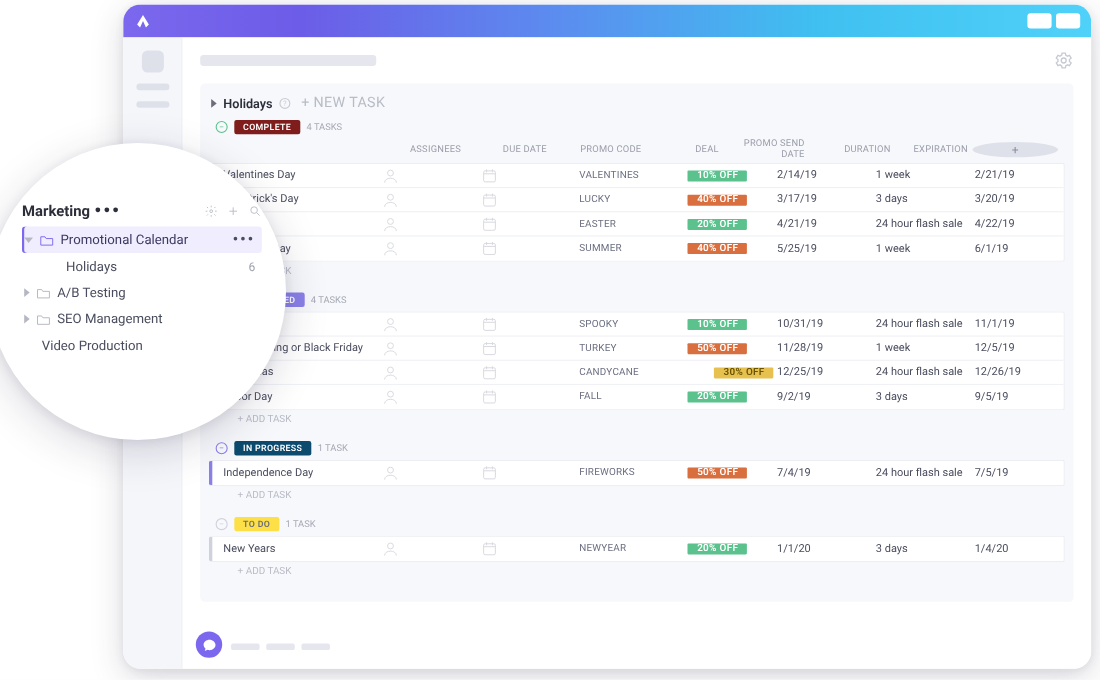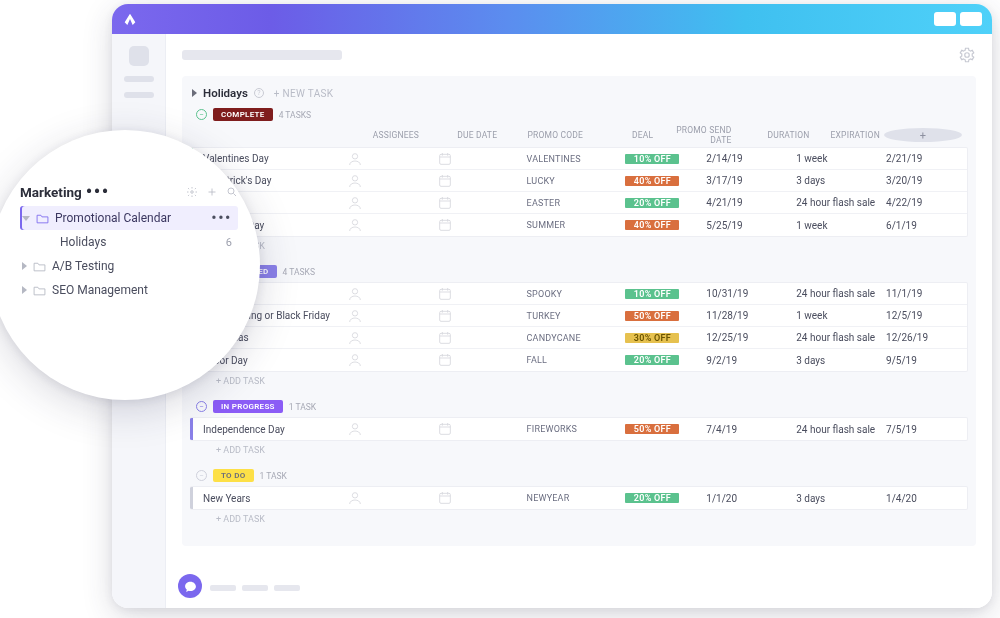--- a/index.html
+++ b/index.html
@@ -78,21 +78,21 @@
     display: flex; align-items: center; gap: 6px;
     margin-bottom: 6px; padding-left: 2px;
   }
   .list-title-row .caret {
     width:0;height:0;border-top:4px solid transparent;border-bottom:4px solid transparent;border-left:5px solid #6b6d7a;
   }
   .list-title { font-weight: 600; font-size: 11.5px; color: #2c2e3a; }
   .list-title-row .help-icon {
     width:10px;height:10px;border-radius:50%;border:1px solid #c8cad3;color:#c8cad3;font-size:7px;display:flex;align-items:center;justify-content:center;
   }
-  .new-task-link { color:#b9bcc7; font-size:10px; letter-spacing:.3px; margin-left:4px; }
+  .new-task-link { color:#b9bcc7; font-size:13px; letter-spacing:.3px; margin-left:4px; }
 
   .group { margin-bottom: 6px; }
   .group-header {
     display: flex; align-items: center; gap: 6px;
     padding: 2px 0 4px 6px;
     position: relative;
   }
   .collapse-circle {
     width: 11px; height: 11px; border-radius: 50%;
     border: 1.3px solid;
@@ -147,21 +147,21 @@
   .assignee-ph svg, .date-ph svg { width:100%;height:100%;stroke:#8d90a0;fill:none;stroke-width:1.3; }
 
   .deal-badge {
     display:inline-block;
     min-width:54px; text-align:center;
     color:#fff; font-size:9px; font-weight:600; letter-spacing:.3px;
     padding:0 0; border-radius:1px;
   }
   .deal-badge.g { background:#5bc28e; }
   .deal-badge.o { background:#d96f3e; }
-  .deal-badge.y { background:#e6c14f; color:#6b5400; }
+  .deal-badge.y { background:#e6c14f; color:#6b5400;margin-left:24px; }
 
   .add-task-row {
     padding: 4px 8px 6px 26px; color:#b9bcc7; font-size:9px;
   }
 
   
   .chat-bubble {
     position:absolute; left:12px; bottom:10px;
     width:24px;height:24px;border-radius:50%;
     background:#7B68EE; display:flex;align-items:center;justify-content:center;
@@ -465,21 +465,21 @@
       <span class="cell">9/2/19</span>
       <span class="cell" style="white-space:nowrap;overflow:hidden;text-overflow:ellipsis">3 days</span>
       <span class="cell exp">9/5/19</span>
     </div>
               </div>
               <div class="add-task-row">+ ADD TASK</div>
             </div>
             <div class="group">
               <div class="group-header">
     <span class="collapse-circle" style="border-color:#8a80e8;color:#8a80e8">−</span>
-    <span class="status-pill" style="background:#8b5cf6">IN PROGRESS</span>
+    <span class="status-pill" style="background:#0c4a6e">IN PROGRESS</span>
     <span class="task-count">1 TASK</span>
   </div>
               <div class="tasks">
                 <div class="task-row" style="border-left-color:#8a80e8">
       <span class="task-name">Independence Day</span>
       <span class="cell">
                     <span class="assignee-ph"><svg viewBox="0 0 24 24">
                         <circle cx="12" cy="8" r="4"></circle>
                         <path d="M4 21c0-4 4-6 8-6s8 2 8 6"></path>
                       </svg></span>
@@ -591,14 +591,18 @@
         </svg>
         <span>A/B Testing</span>
       </div>
       <div class="tree-item tree-indent-1 collapsed">
         <span class="caret-sm"></span>
         <svg class="folder-ic" viewBox="0 0 24 20">
           <path d="M2 4h7l2 3h11v11H2z" fill="none" stroke="#b5b8c3" stroke-width="1.6"></path>
         </svg>
         <span>SEO Management</span>
       </div>
+      <div class="tree-item tree-indent-1">
+        <span style="width:10px"></span>
+        <span>Video Production</span>
+      </div>
     </div>
 </div>
 
 </body></html>

